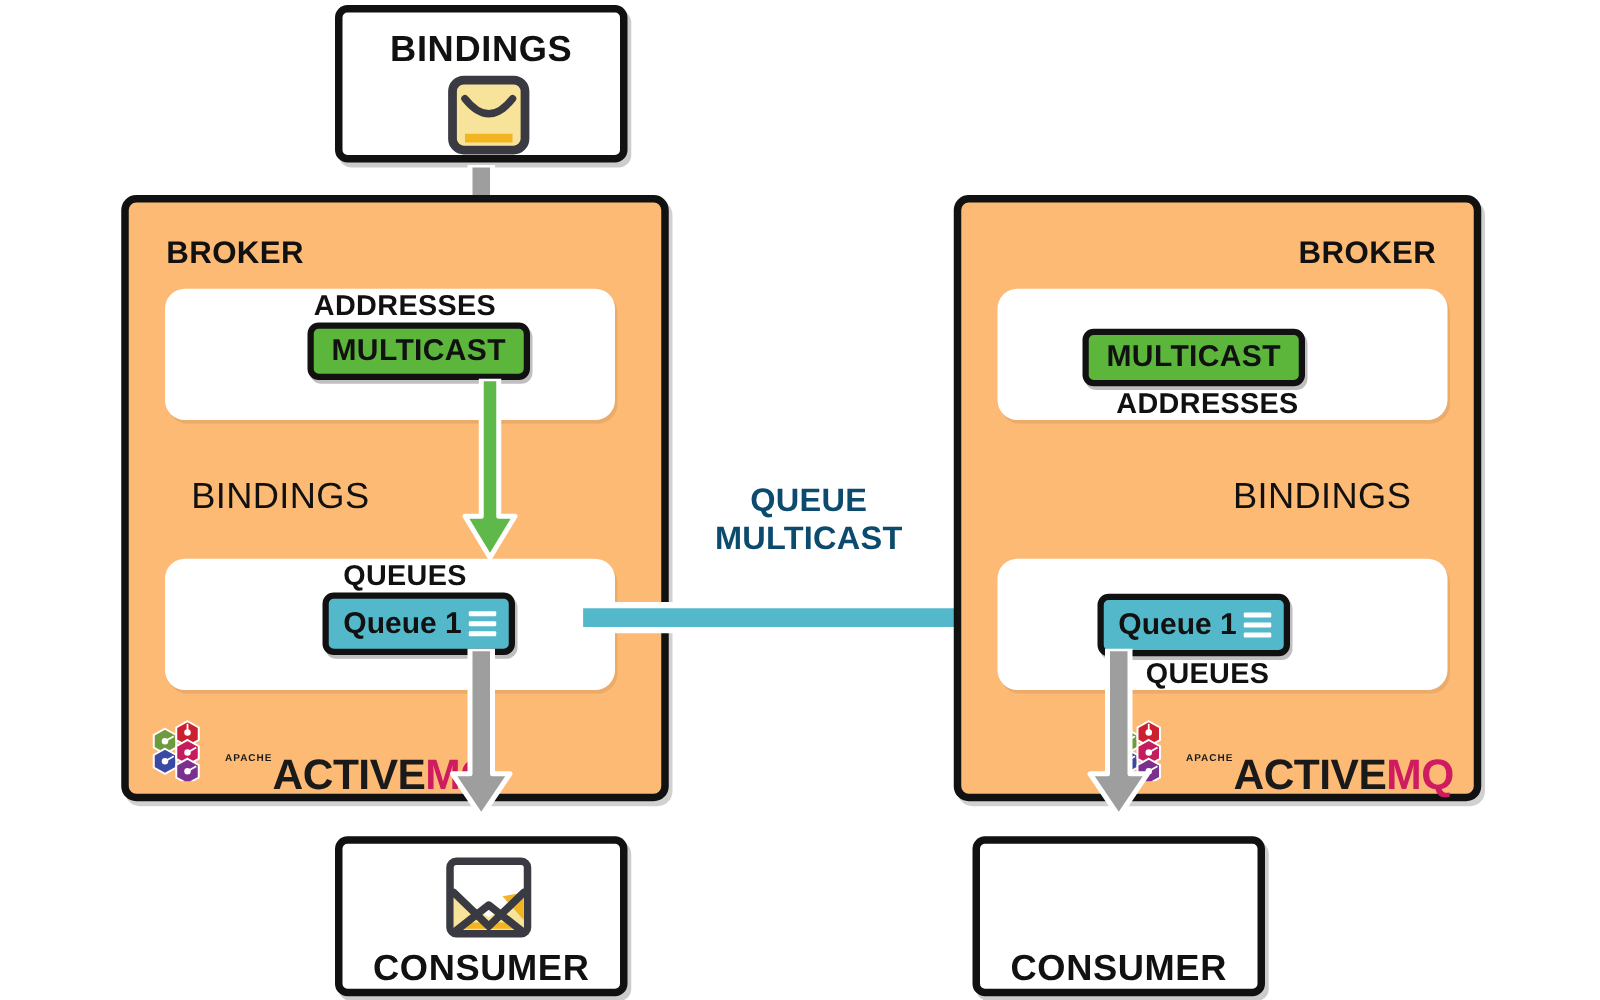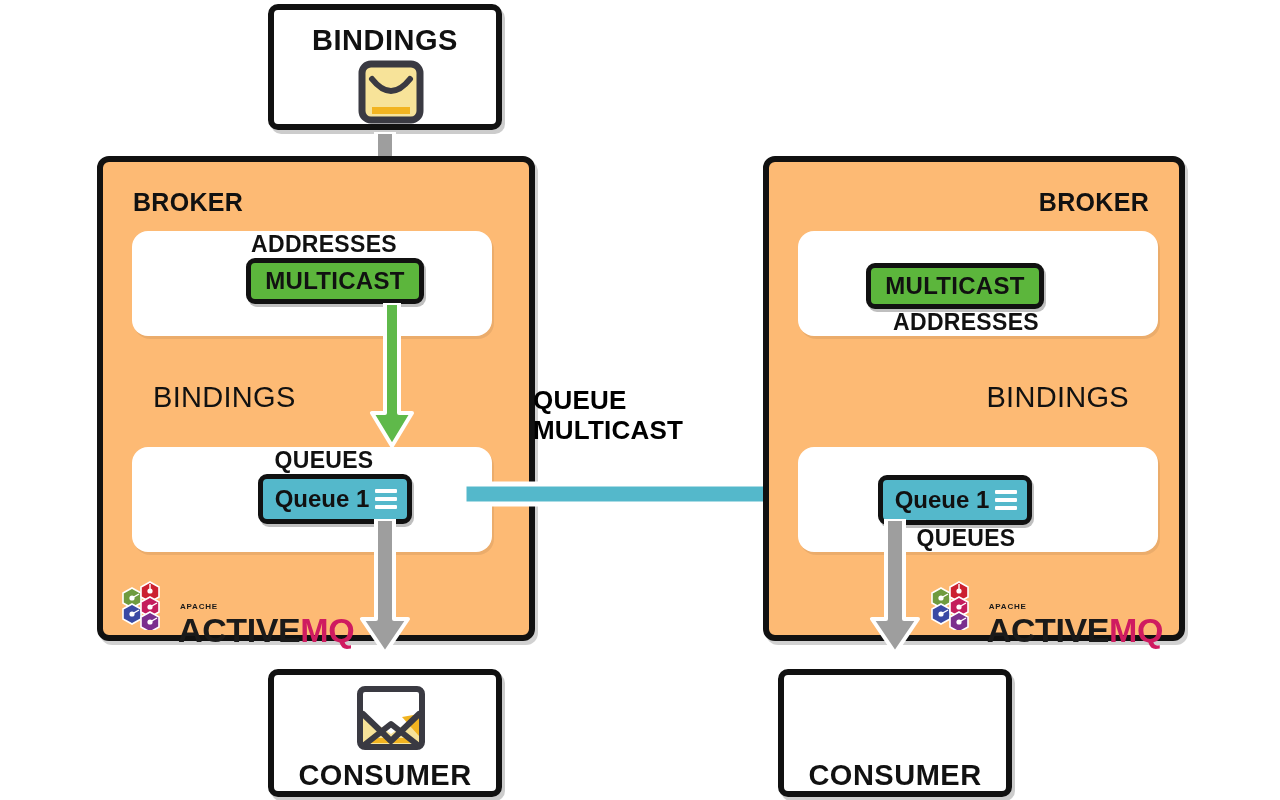--- a/index.html
+++ b/index.html
@@ -152,21 +152,21 @@
 
   
   .amq-logo {
     position: absolute;
     display: flex;
     align-items: center;
     gap: 7px;
   }
   .amq-wordmark {
     display: flex;
-    flex-direction: column;
+    flex-direction: row;
     justify-content: center;
     line-height: 1;
     margin-top: 42px;
   }
   .amq-apache {
     font-size: 8px;
     font-weight: bold;
     letter-spacing: 0.8px;
     color: #1a1a1a;
     margin-left: 2px;
@@ -178,25 +178,26 @@
     letter-spacing: -0.4px;
     line-height: 1;
     white-space: nowrap;
   }
   .amq-active { color: #1a1a1a; }
   .amq-mq { color: #cf1b60; }
 
   
   .fed-label {
     position: absolute;
+    text-align: center;
     font-weight: bold;
     font-size: 26px;
     line-height: 1.16;
     letter-spacing: 0.2px;
-    color: #000000;
+    color: #0c4a6e;
   }
 </style>
 </head>
 <body>
 
 <div class="stage">
 
   <div class="endpoint-box" style="left:268px; top:4px; width:234px; height:126px;">
     <div class="endpoint-title" style="top:14px;">BINDINGS</div>
 

